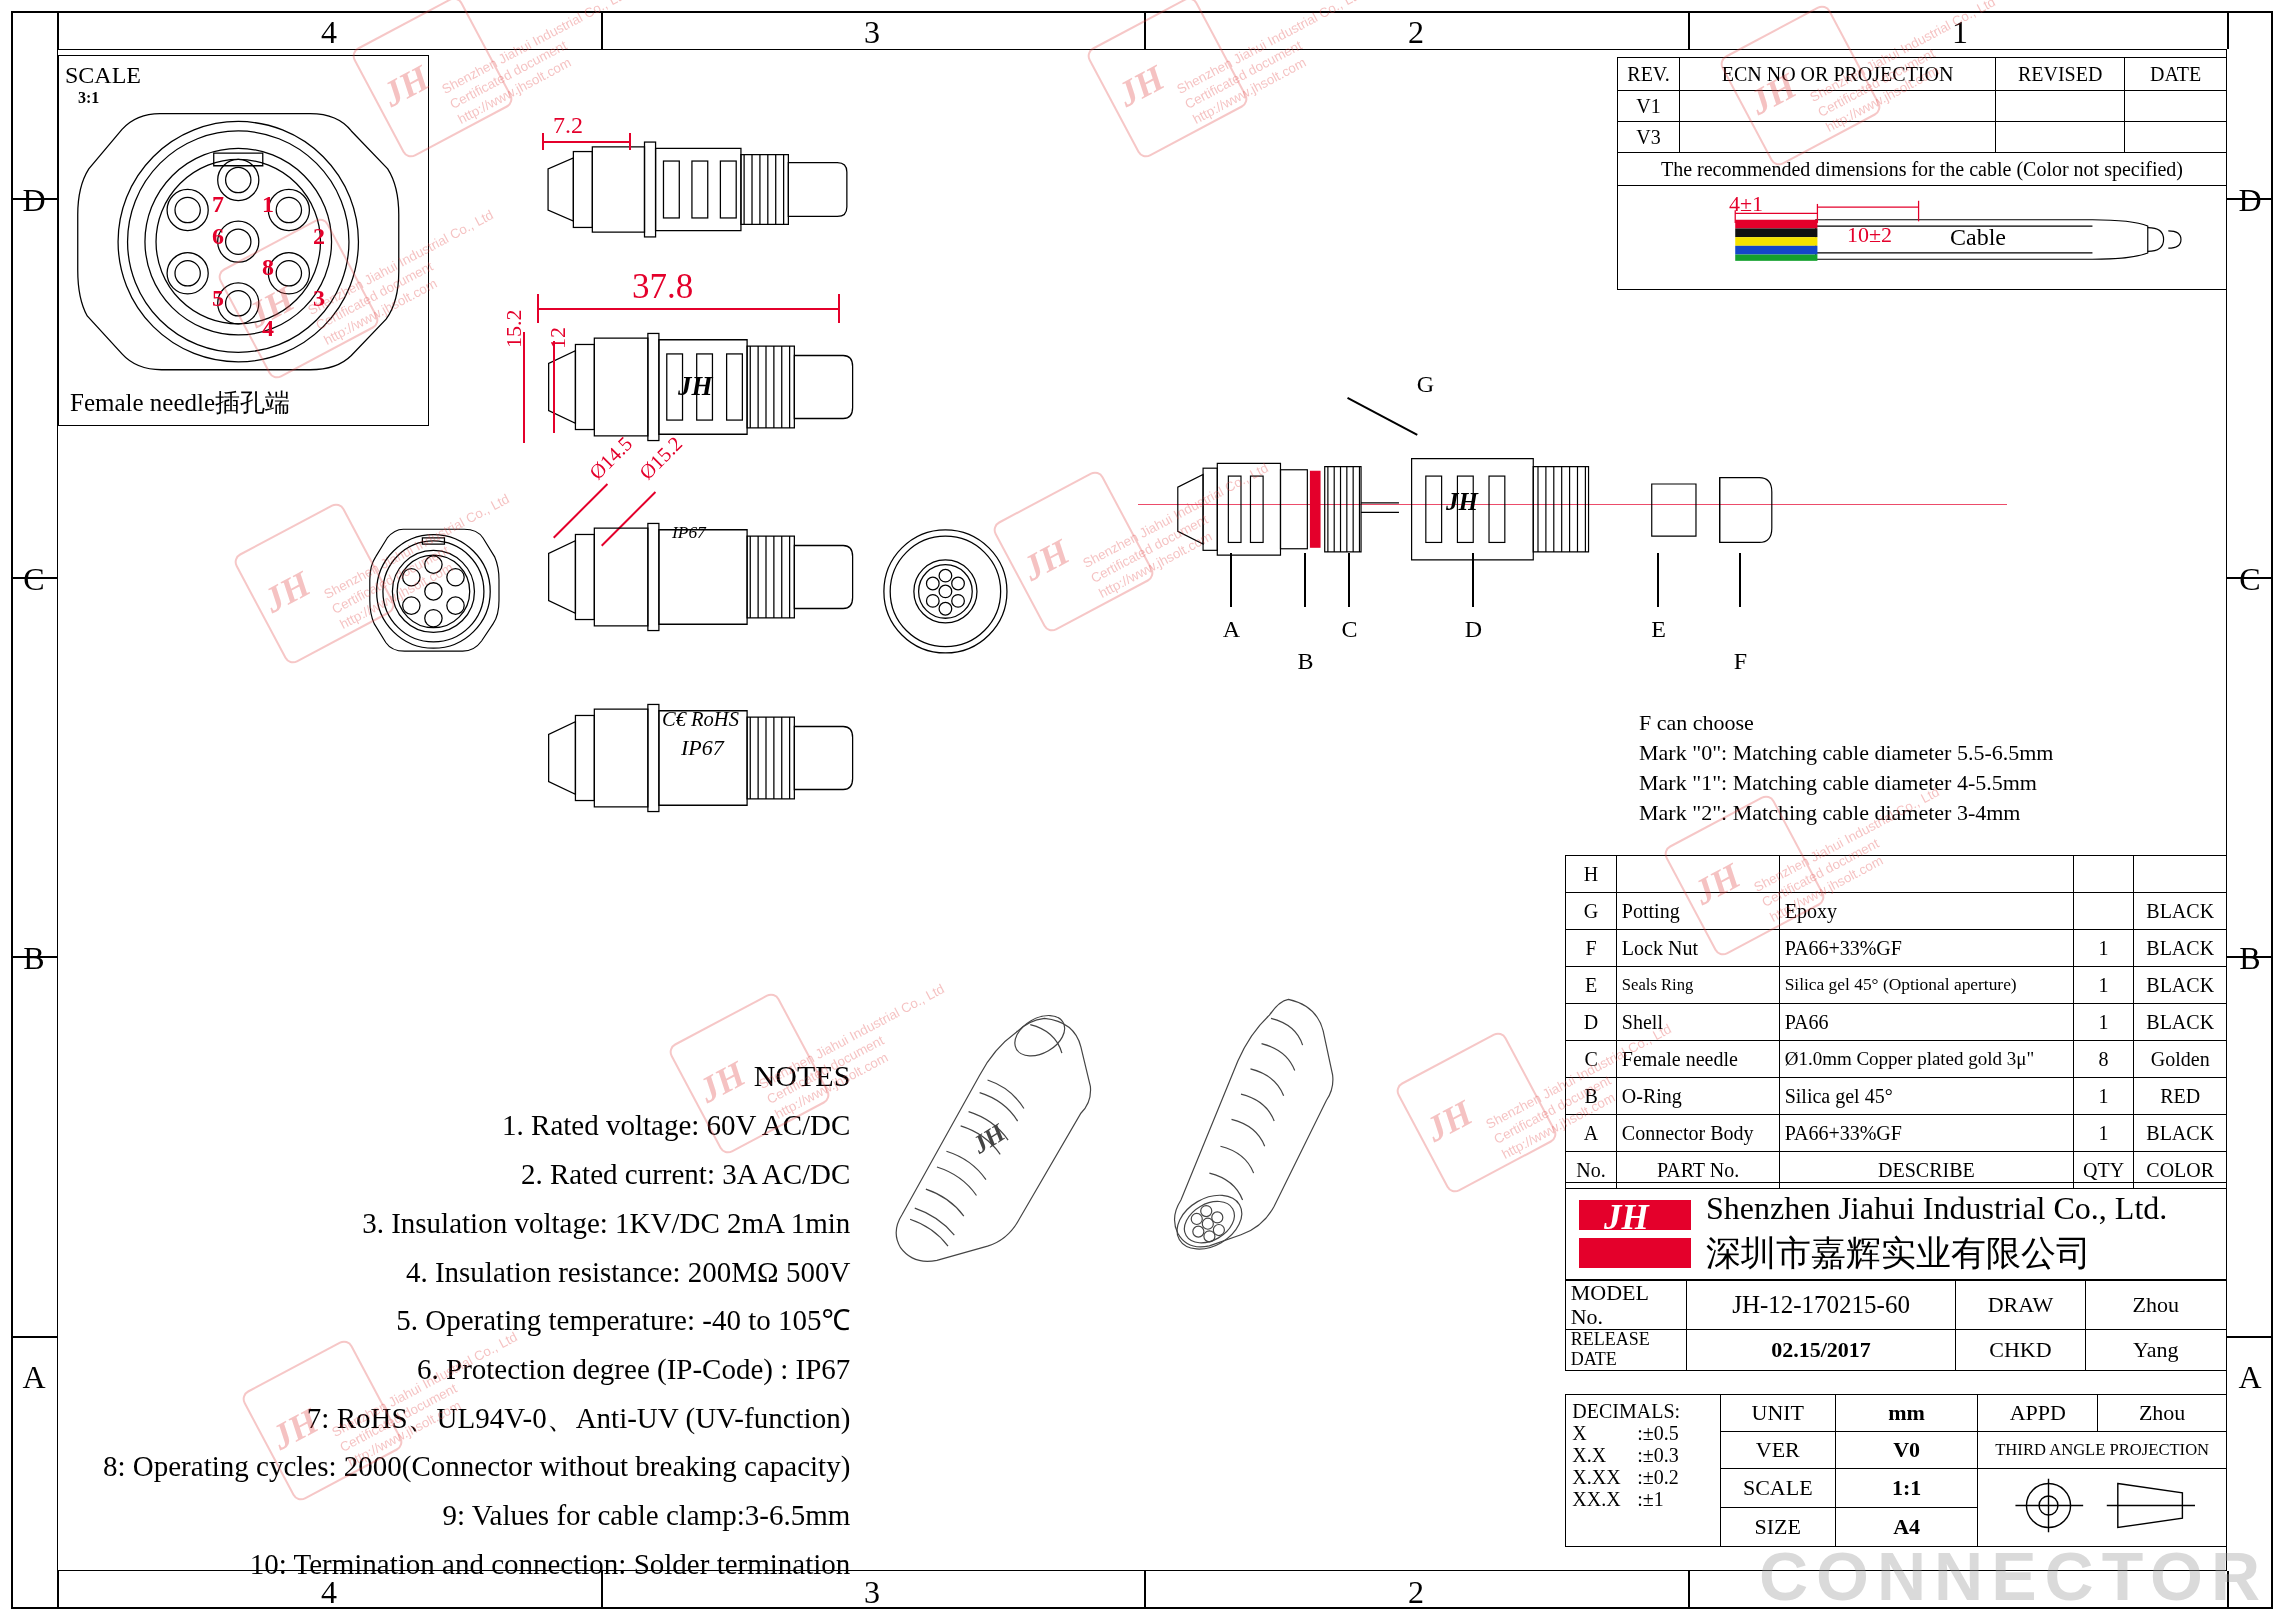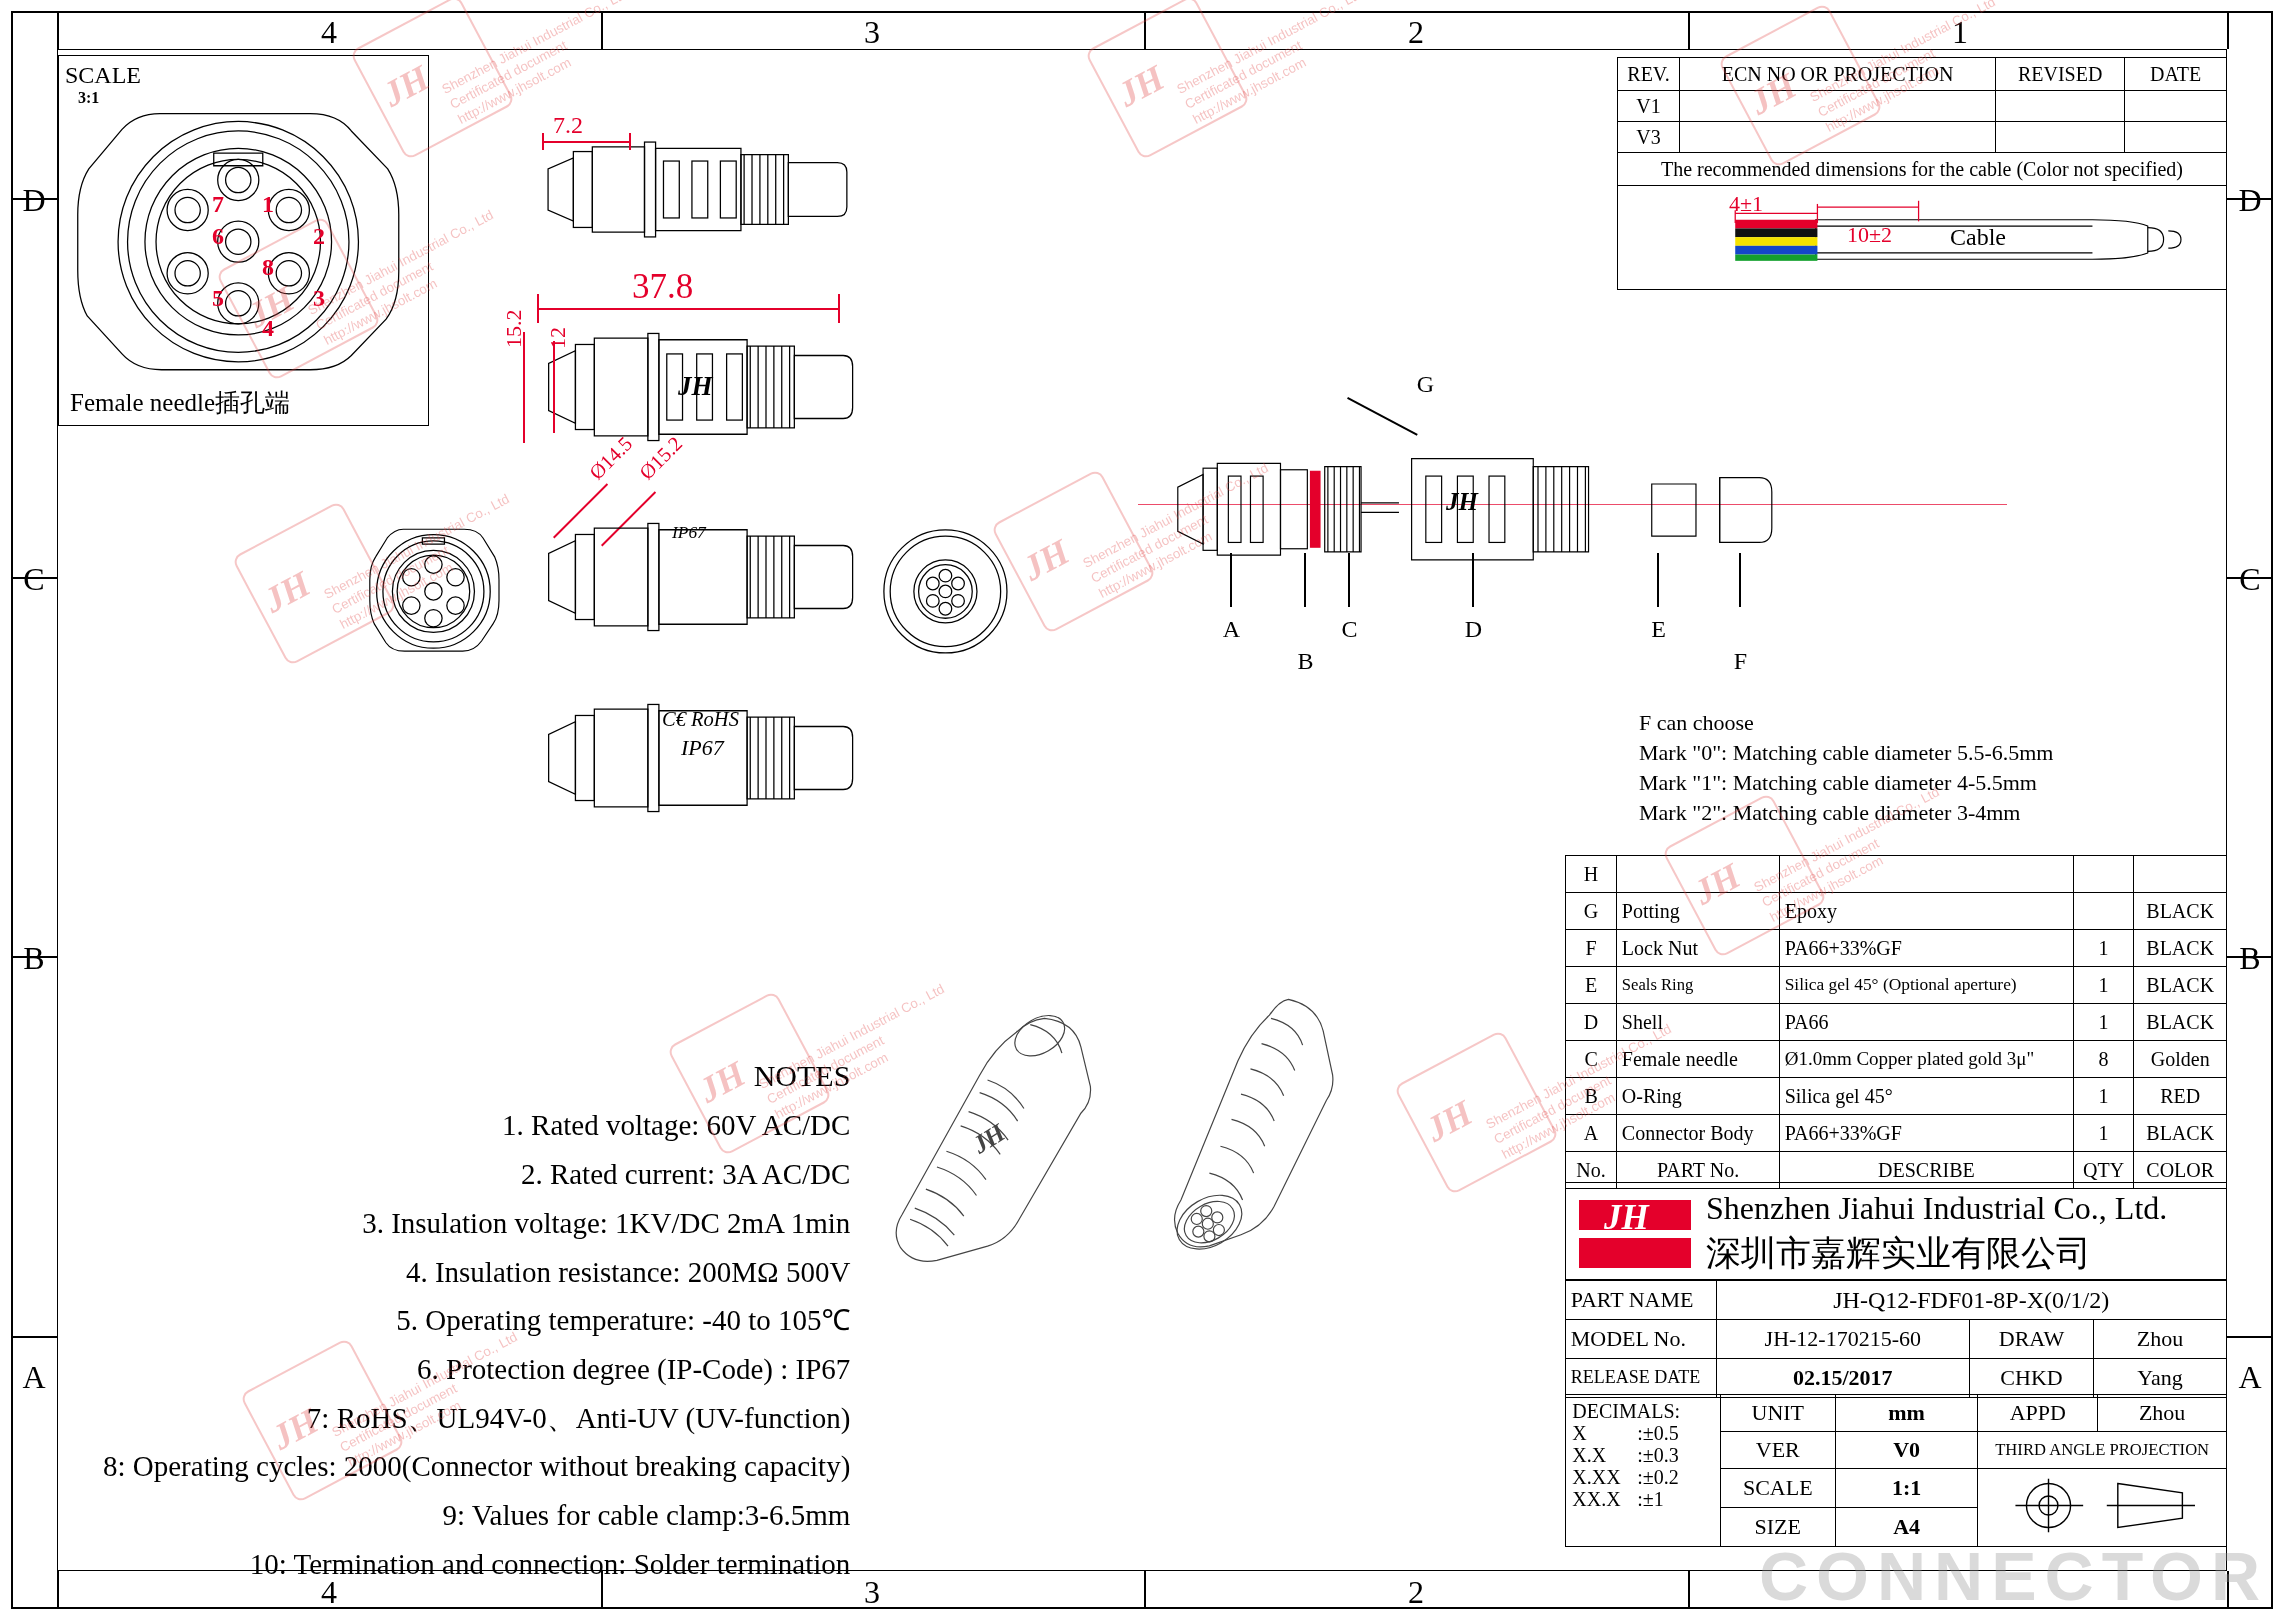--- a/index.html
+++ b/index.html
@@ -486,27 +486,23 @@
 
   <div class="box" style="left:1565px;top:1182px;width:662px;height:98px;"></div>
   <div class="logo-red" style="left:1579px;top:1200px;width:112px;height:30px;"></div>
   <div class="logo-red" style="left:1579px;top:1238px;width:112px;height:30px;"></div>
   <div class="t" style="left:1604px;top:1198px;font-size:35px;font-weight:bold;font-style:italic;color:#fff;">JH</div>
   <div class="t" style="left:1706px;top:1190px;font-size:32px;">Shenzhen Jiahui Industrial Co., Ltd.</div>
   <div class="t" style="left:1706px;top:1230px;font-size:35px;">深圳市嘉辉实业有限公司</div>
 
   <table style="left:1565px;top:1280px;width:662px;">
     <tbody>
-        <tr>
-      <td style="width:147px;height:38px;font-size:22px;">PART NAME</td>
-      <td colspan="3" style="text-align:center;font-size:24px;">JH-Q12-FDF01-8P-X(0/1/2)</td>
-    </tr>
     <tr>
       <td style="height:38px;font-size:22px;">MODEL No.</td>
-      <td style="width:259px;text-align:center;font-size:22px;">JH-12-170215-60</td>
+      <td style="width:259px;text-align:center;font-size:25px;">JH-12-170215-60</td>
       <td style="width:119px;text-align:center;font-size:22px;">DRAW</td>
       <td style="width:131px;text-align:center;font-size:22px;">Zhou</td>
     </tr>
     <tr>
       <td style="height:38px;font-size:18px;">RELEASE DATE</td>
       <td style="text-align:center;font-size:22px;font-weight:bold;">02.15/2017</td>
       <td style="text-align:center;font-size:22px;">CHKD</td>
       <td style="text-align:center;font-size:22px;">Yang</td>
     </tr>
   </tbody>

